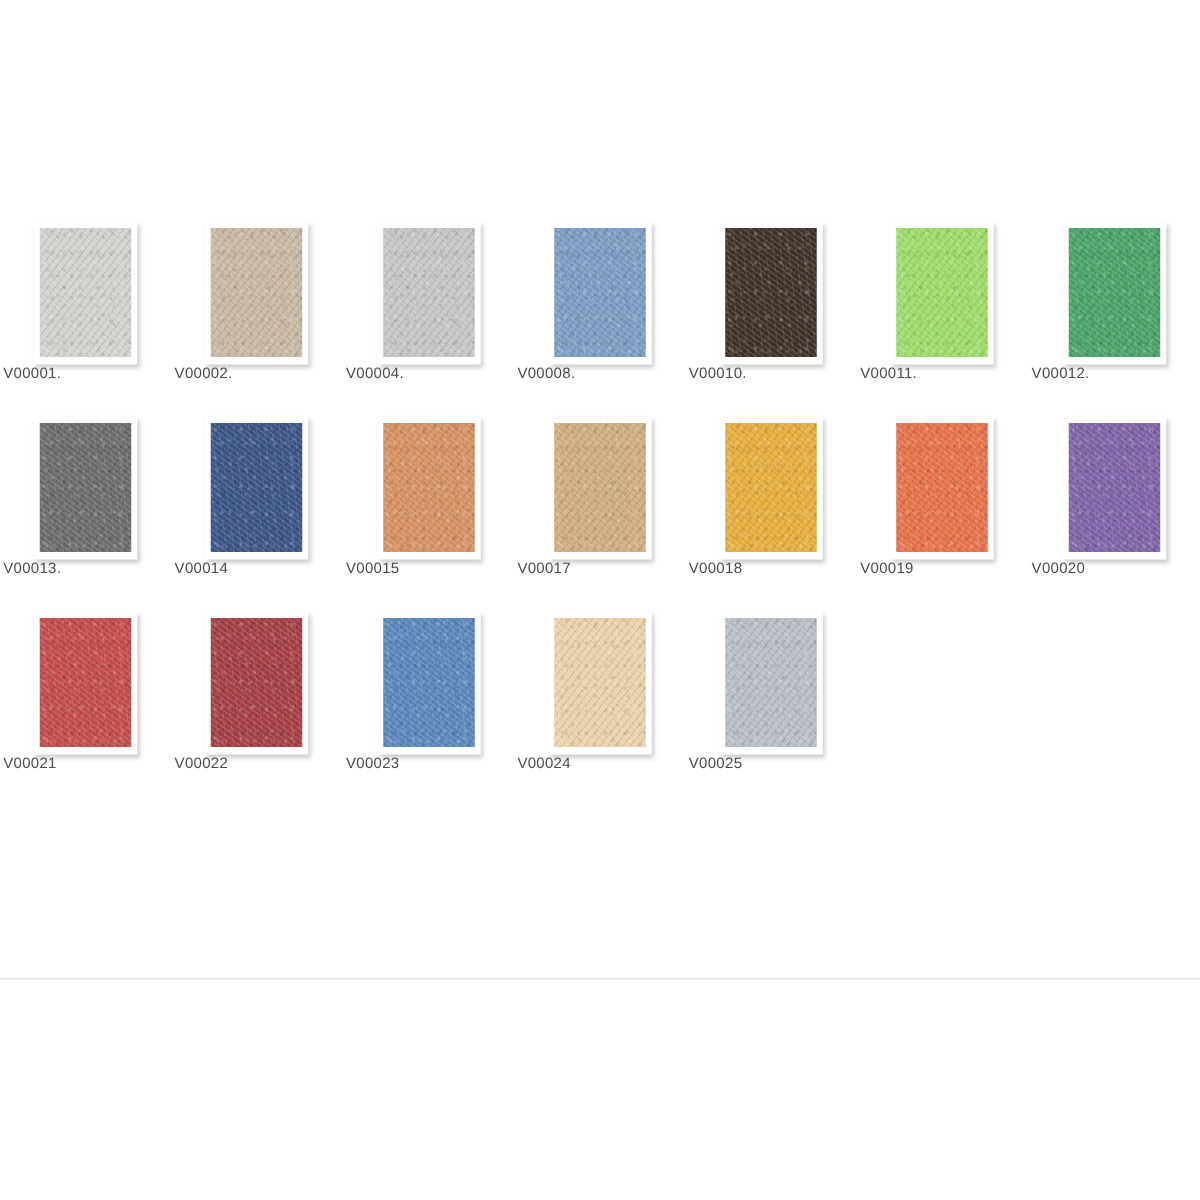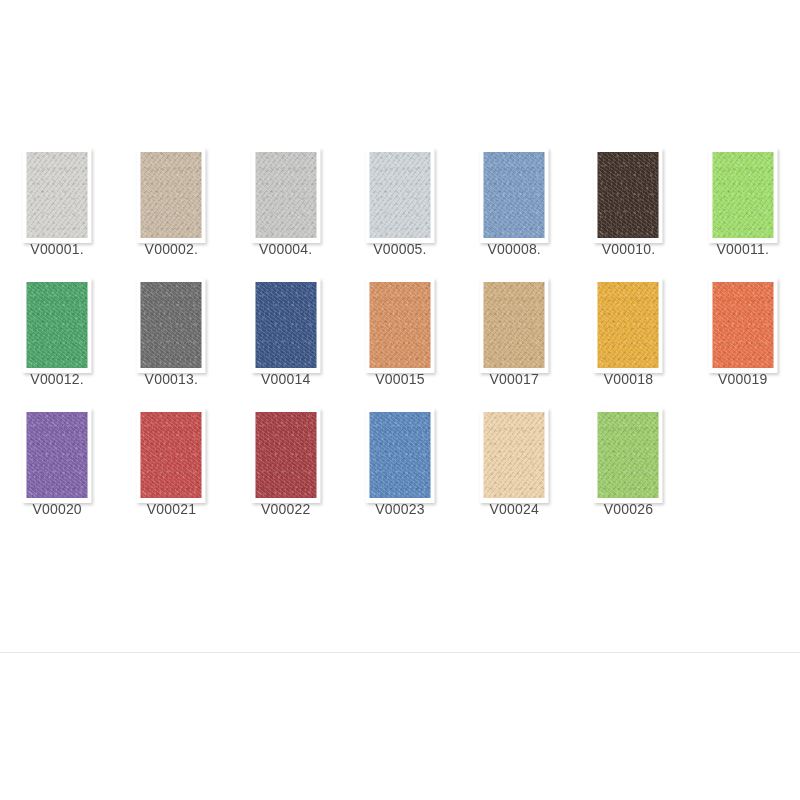--- a/index.html
+++ b/index.html
@@ -93,22 +93,21 @@
     pointer-events: none;
     opacity: 0.9;
   }
 
   .label {
     position: absolute;
     left: 50%;
     transform: translateX(-50%);
     top: 104px;
     width: 110px;
-    text-align: center;
-    font-size: 14px;
+    font-size: 10px;
     line-height: 11px;
     color: #4a4a4a;
     letter-spacing: 0.2px;
     white-space: nowrap;
     font-family: "Liberation Sans", sans-serif;
   }
 
   .divider {
     position: absolute;
     left: 0;
@@ -137,26 +136,20 @@
         <div class="label">V00002.</div>
       </div>
       <div class="cell">
         <div class="tile">
           <div class="swatch" style="background-color: rgb(198, 199, 197);"></div>
         </div>
         <div class="label">V00004.</div>
       </div>
       <div class="cell">
         <div class="tile">
-          <div class="swatch" style="background-color: rgb(205, 212, 216);"></div>
-        </div>
-        <div class="label">V00005.</div>
-      </div>
-      <div class="cell">
-        <div class="tile">
           <div class="swatch" style="background-color: rgb(125, 157, 196);"></div>
         </div>
         <div class="label">V00008.</div>
       </div>
       <div class="cell">
         <div class="tile">
           <div class="swatch" style="background-color: rgb(65, 50, 41);"></div>
         </div>
         <div class="label">V00010.</div>
       </div>
@@ -233,22 +226,22 @@
         <div class="label">V00023</div>
       </div>
       <div class="cell">
         <div class="tile">
           <div class="swatch" style="background-color: rgb(236, 210, 171);"></div>
         </div>
         <div class="label">V00024</div>
       </div>
       <div class="cell">
         <div class="tile">
-          <div class="swatch" style="background-color: rgb(156, 203, 107);"></div>
-        </div>
-        <div class="label">V00026</div>
+          <div class="swatch" style="background-color: rgb(184, 191, 198);"></div>
+        </div>
+        <div class="label">V00025</div>
       </div>
       <div class="cell empty"></div>
     </div>
 
   <div class="divider"></div>
 
 </div>
 
 </body></html>

